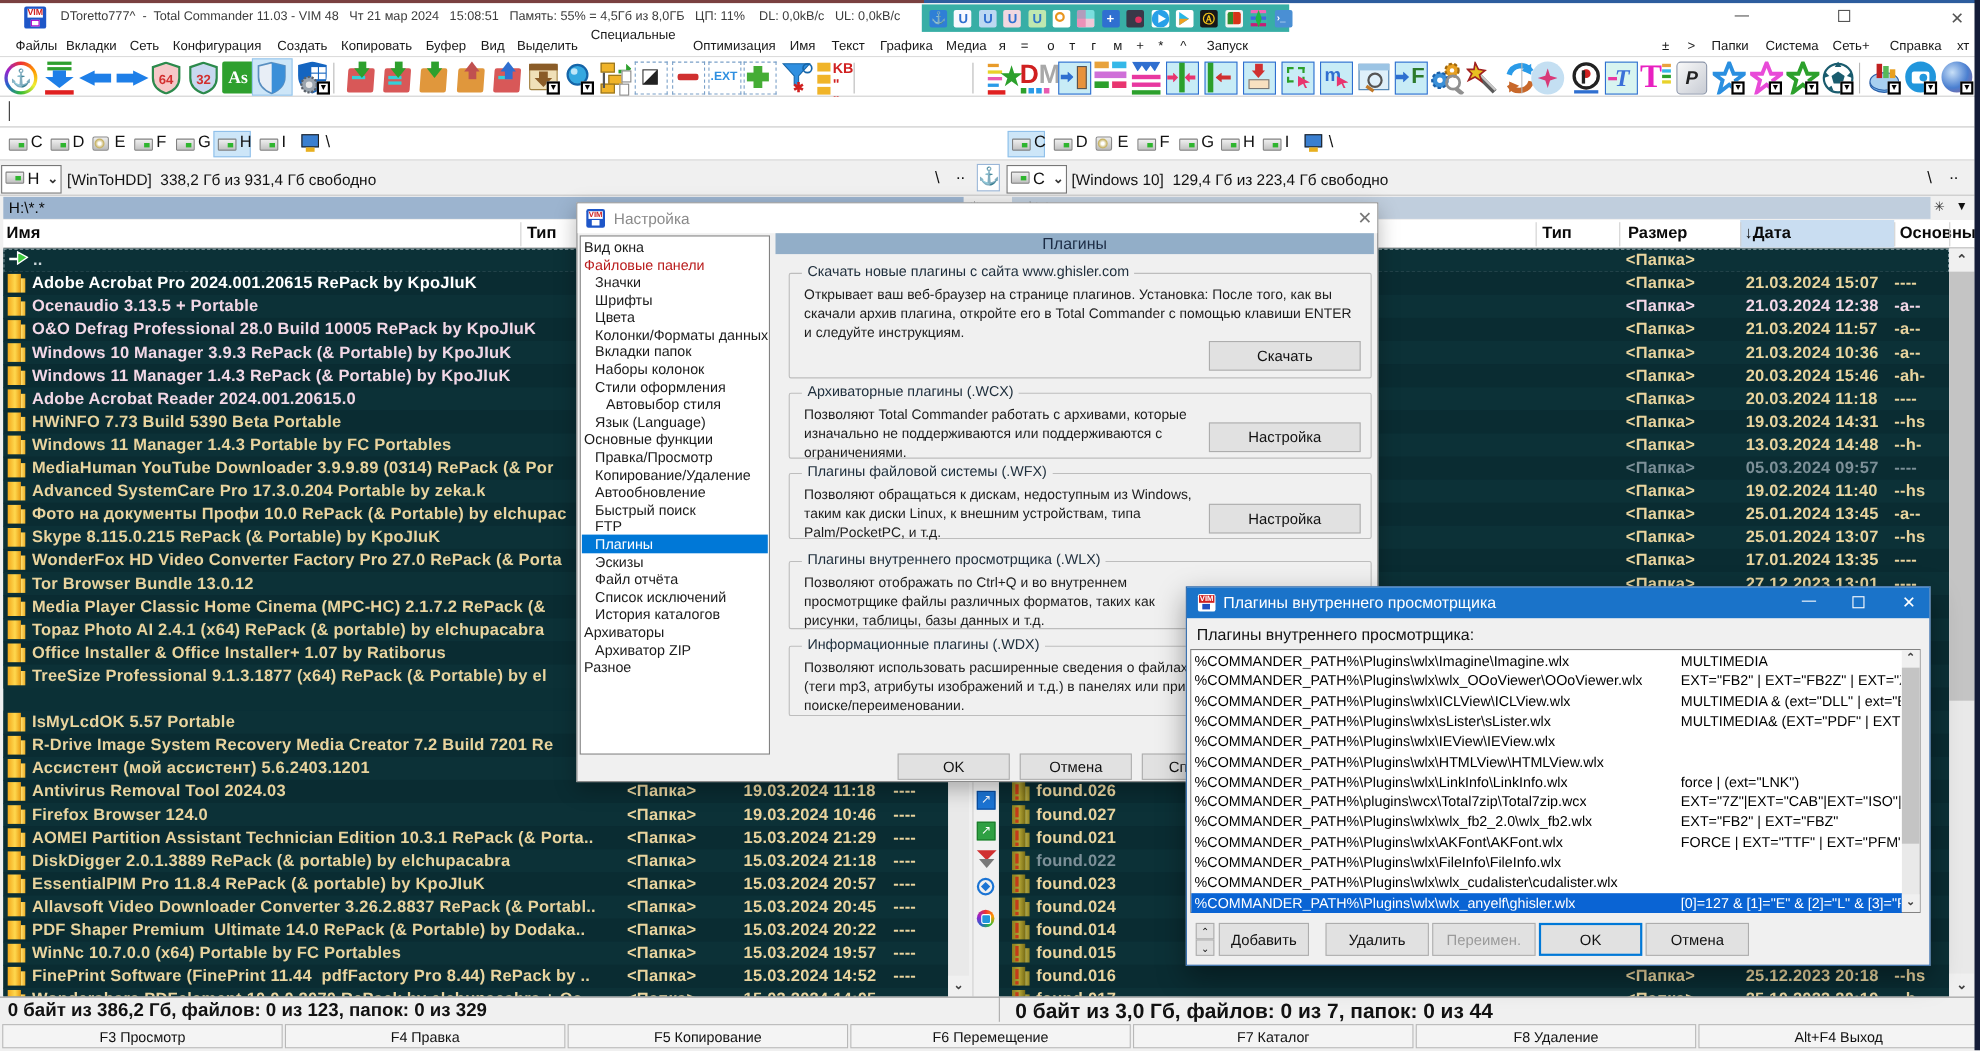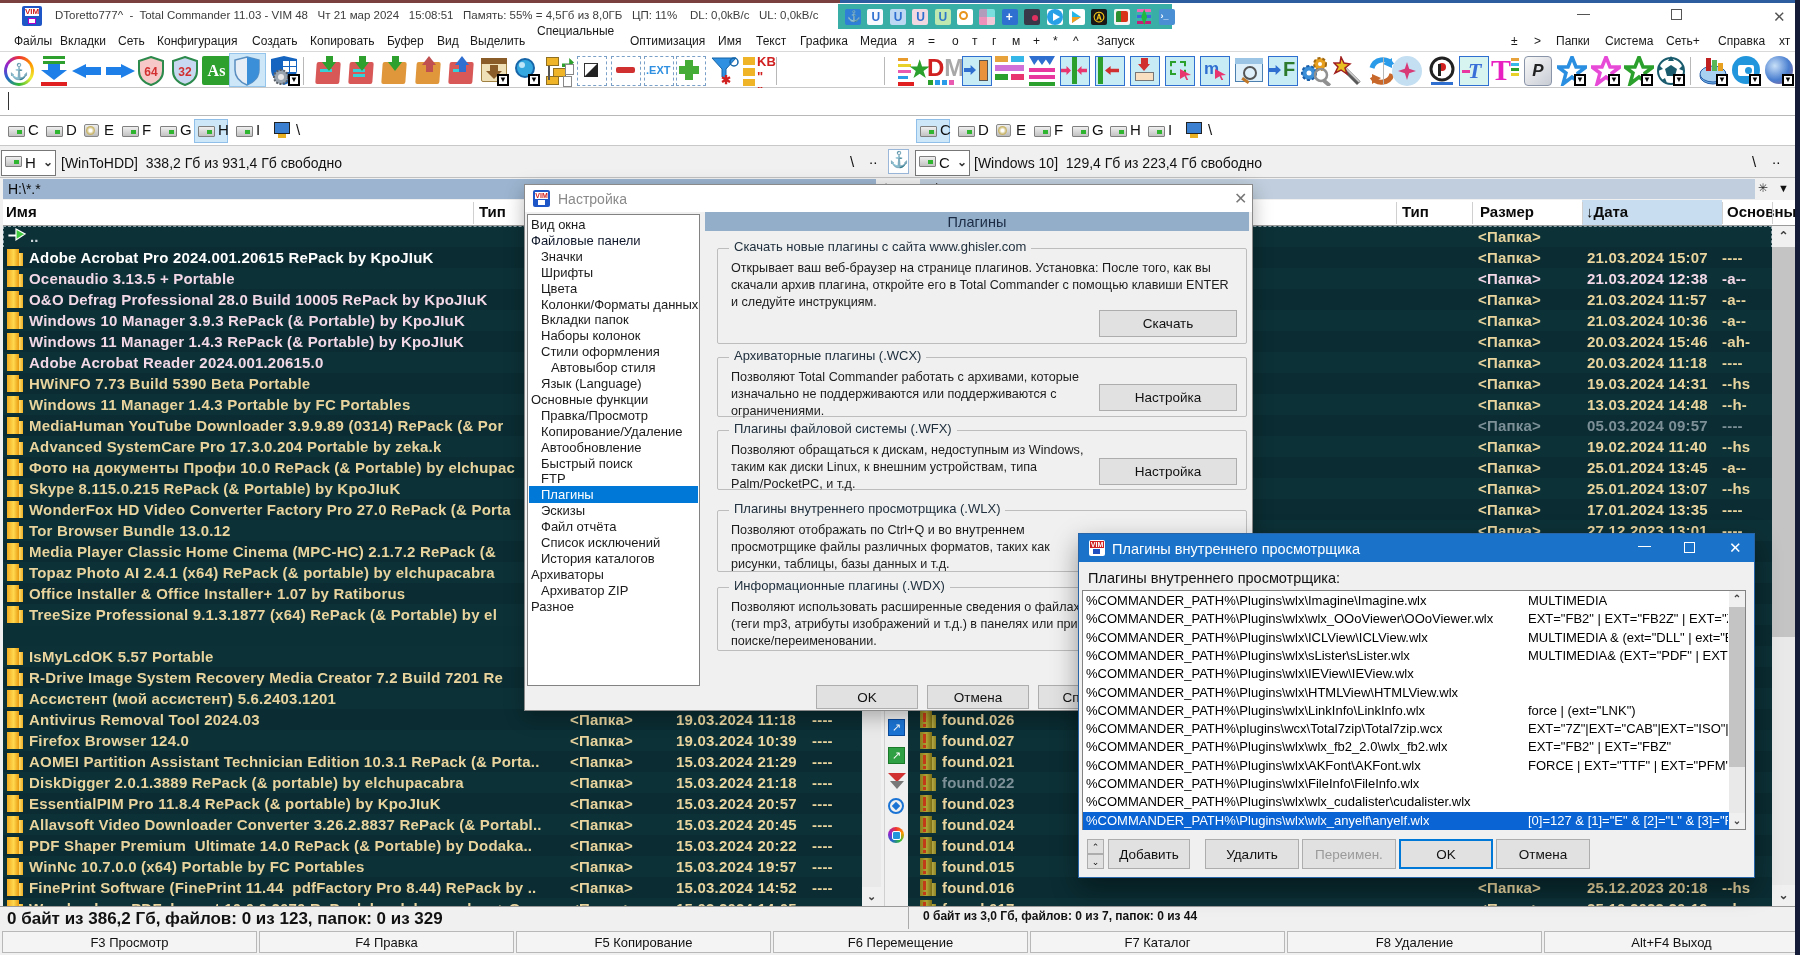--- a/index.html
+++ b/index.html
@@ -721,21 +721,21 @@
       <div class="fname tan" style="left:673px">19.03.2024 11:18</div>
       <div class="fname tan" style="left:809px">----</div>
     </div>
 <div class="row rowA" style="top:504.0px">
       <div class="fold">
         <i class="b1"></i>
         <i class="b2"></i>
       </div>
       <div class="fname tan" style="left:26px;max-width:520px;overflow:hidden">Firefox Browser 124.0</div>
       <div class="fname tan" style="left:567px">&lt;Папка&gt;</div>
-      <div class="fname tan" style="left:673px">19.03.2024 10:39</div>
+      <div class="fname tan" style="left:673px">19.03.2024 10:46</div>
       <div class="fname tan" style="left:809px">----</div>
     </div>
 <div class="row rowB" style="top:525.0px">
       <div class="fold">
         <i class="b1"></i>
         <i class="b2"></i>
       </div>
       <div class="fname tan" style="left:26px;max-width:520px;overflow:hidden">AOMEI Partition Assistant Technician Edition 10.3.1 RePack (&amp; Porta..</div>
       <div class="fname tan" style="left:567px">&lt;Папка&gt;</div>
       <div class="fname tan" style="left:673px">15.03.2024 21:29</div>
@@ -1006,40 +1006,40 @@
 <div class="a" style="left:890px;top:781px;width:0;height:0;border-top:8px solid #787878;border-left:7px solid transparent;border-right:7px solid transparent"></div>
 <div class="a" style="left:888px;top:798px;width:16px;height:16px;border:2px solid #1b74d4;border-radius:50%">
     <div style="position:absolute;left:3px;top:3px;width:6px;height:6px;background:#1b74d4;transform:rotate(45deg)"></div>
   </div>
 <div class="a" style="left:888px;top:827px;width:16px;height:16px;border-radius:50%;background:conic-gradient(#e33,#f90,#3b3,#26c,#92c,#e33);display:flex;align-items:center;justify-content:center">
     <div style="width:9px;height:9px;background:#2196dc;border:1.5px solid #fff;border-radius:2px"></div>
   </div>
 <div class="a" style="left:0;top:906px;width:1795px;height:23px;background:#f0f0f0;border-top:1px solid #999"></div>
 <div class="a" style="left:908px;top:906px;width:1px;height:23px;background:#aaa"></div>
 <div class="a txt" style="left:7px;top:909px;font-size:17px;font-weight:bold;color:#111">0 байт из 386,2 Гб, файлов: 0 из 123, папок: 0 из 329</div>
-<div class="a txt" style="left:923px;top:909px;font-size:12px;font-weight:bold;color:#111">0 байт из 3,0 Гб, файлов: 0 из 7, папок: 0 из 44</div>
+<div class="a txt" style="left:923px;top:909px;font-size:19px;font-weight:bold;color:#111">0 байт из 3,0 Гб, файлов: 0 из 7, папок: 0 из 44</div>
 <div class="a" style="left:0;top:929px;width:1800px;height:26px;background:#f0f0f0"></div>
 <div class="a btn" style="left:2px;top:931px;width:255px;height:22px;font-size:13px;background:#f4f4f4;border-color:#b8b8b8">F3 Просмотр</div>
 <div class="a btn" style="left:259px;top:931px;width:255px;height:22px;font-size:13px;background:#f4f4f4;border-color:#b8b8b8">F4 Правка</div>
 <div class="a btn" style="left:516px;top:931px;width:255px;height:22px;font-size:13px;background:#f4f4f4;border-color:#b8b8b8">F5 Копирование</div>
 <div class="a btn" style="left:773px;top:931px;width:255px;height:22px;font-size:13px;background:#f4f4f4;border-color:#b8b8b8">F6 Перемещение</div>
 <div class="a btn" style="left:1030px;top:931px;width:255px;height:22px;font-size:13px;background:#f4f4f4;border-color:#b8b8b8">F7 Каталог</div>
 <div class="a btn" style="left:1287px;top:931px;width:255px;height:22px;font-size:13px;background:#f4f4f4;border-color:#b8b8b8">F8 Удаление</div>
 <div class="a btn" style="left:1544px;top:931px;width:255px;height:22px;font-size:13px;background:#f4f4f4;border-color:#b8b8b8">Alt+F4 Выход</div>
 <div class="a" style="left:524px;top:184px;width:729px;height:527px;background:#f0f0f0;border:1px solid #8a8a8a;box-shadow:0 6px 18px rgba(0,0,0,0.28)"></div>
 <div class="a" style="left:525px;top:185px;width:727px;height:27px;background:#fff"></div>
 <div class="a" style="left:533px;top:190px;width:17px;height:17px;background:#1e56c8;border-radius:2px">
     <div class="a" style="left:2px;top:2px;width:13px;height:7px;background:#fff;font-size:7px;font-weight:bold;color:#d02020;line-height:7px;text-align:center">VIM</div>
     <div class="a" style="left:5px;top:10px;width:7px;height:5px;background:#fff"></div>
   </div>
 <div class="a" style="left:558px;top:191px;font-size:14px;color:#8a8a8a">Настройка</div>
 <div class="a" style="left:1234px;top:189px;font-size:16px;color:#777">✕</div>
 <div class="a" style="left:527px;top:214px;width:173px;height:472px;background:#fff;border:1px solid #828282"></div>
 <div class="a txt" style="left:531px;top:217px;font-size:13px;color:#1a1a1a">Вид окна</div>
-<div class="a txt" style="left:531px;top:232.9px;font-size:13px;color:#0f172a">Файловые панели</div>
+<div class="a txt" style="left:531px;top:232.9px;font-size:13px;color:#b91c1c">Файловые панели</div>
 <div class="a txt" style="left:541px;top:248.8px;font-size:13px;color:#1a1a1a">Значки</div>
 <div class="a txt" style="left:541px;top:264.7px;font-size:13px;color:#1a1a1a">Шрифты</div>
 <div class="a txt" style="left:541px;top:280.59999999999997px;font-size:13px;color:#1a1a1a">Цвета</div>
 <div class="a txt" style="left:541px;top:296.49999999999994px;font-size:13px;color:#1a1a1a">Колонки/Форматы данных</div>
 <div class="a txt" style="left:541px;top:312.3999999999999px;font-size:13px;color:#1a1a1a">Вкладки папок</div>
 <div class="a txt" style="left:541px;top:328.2999999999999px;font-size:13px;color:#1a1a1a">Наборы колонок</div>
 <div class="a txt" style="left:541px;top:344.1999999999999px;font-size:13px;color:#1a1a1a">Стили оформления</div>
 <div class="a txt" style="left:551px;top:360.09999999999985px;font-size:13px;color:#1a1a1a">Автовыбор стиля</div>
 <div class="a txt" style="left:541px;top:375.99999999999983px;font-size:13px;color:#1a1a1a">Язык (Language)</div>
 <div class="a txt" style="left:531px;top:391.8999999999998px;font-size:13px;color:#1a1a1a">Основные функции</div>
@@ -1105,21 +1105,21 @@
 <div class="a txt" style="left:1528px;top:702.7999999999997px;font-size:13px;color:#000;max-width:200px;overflow:hidden">force | (ext="LNK")</div>
 <div class="a txt" style="left:1086px;top:721.0999999999997px;font-size:13px;color:#000;max-width:440px;overflow:hidden">%COMMANDER_PATH%\plugins\wcx\Total7zip\Total7zip.wcx</div>
 <div class="a txt" style="left:1528px;top:721.0999999999997px;font-size:13px;color:#000;max-width:200px;overflow:hidden">EXT="7Z"|EXT="CAB"|EXT="ISO"|</div>
 <div class="a txt" style="left:1086px;top:739.3999999999996px;font-size:13px;color:#000;max-width:440px;overflow:hidden">%COMMANDER_PATH%\Plugins\wlx\wlx_fb2_2.0\wlx_fb2.wlx</div>
 <div class="a txt" style="left:1528px;top:739.3999999999996px;font-size:13px;color:#000;max-width:200px;overflow:hidden">EXT="FB2" | EXT="FBZ"</div>
 <div class="a txt" style="left:1086px;top:757.6999999999996px;font-size:13px;color:#000;max-width:440px;overflow:hidden">%COMMANDER_PATH%\Plugins\wlx\AKFont\AKFont.wlx</div>
 <div class="a txt" style="left:1528px;top:757.6999999999996px;font-size:13px;color:#000;max-width:200px;overflow:hidden">FORCE | EXT="TTF" | EXT="PFM"</div>
 <div class="a txt" style="left:1086px;top:775.9999999999995px;font-size:13px;color:#000;max-width:440px;overflow:hidden">%COMMANDER_PATH%\Plugins\wlx\FileInfo\FileInfo.wlx</div>
 <div class="a txt" style="left:1086px;top:794.2999999999995px;font-size:13px;color:#000;max-width:440px;overflow:hidden">%COMMANDER_PATH%\Plugins\wlx\wlx_cudalister\cudalister.wlx</div>
 <div class="a" style="left:1083px;top:811.5999999999995px;width:646px;height:18px;background:#0a64d4"></div>
-<div class="a txt" style="left:1086px;top:812.5999999999995px;font-size:13px;color:#fff;max-width:440px;overflow:hidden">%COMMANDER_PATH%\Plugins\wlx\wlx_anyelf\anyelf.wlx</div>
+<div class="a txt" style="left:1086px;top:812.5999999999995px;font-size:13px;color:#fff;max-width:440px;overflow:hidden">%COMMANDER_PATH%\Plugins\wlx\wlx_anyelf\ghisler.wlx</div>
 <div class="a txt" style="left:1528px;top:812.5999999999995px;font-size:13px;color:#fff;max-width:200px;overflow:hidden">[0]=127 &amp; [1]="E" &amp; [2]="L" &amp; [3]="F</div>
 <div class="a sbt" style="left:1729px;top:591px;width:16px;height:238px"></div>
 <div class="a sba" style="left:1729px;top:591px;width:16px;height:16px;line-height:16px;font-size:10px">⌃</div>
 <div class="a sba" style="left:1729px;top:813px;width:16px;height:16px;line-height:16px;font-size:10px">⌄</div>
 <div class="a sbth" style="left:1729px;top:607px;width:16px;height:160px"></div>
 <div class="a btn" style="left:1087px;top:839px;width:17px;height:15px;font-size:9px">⌃</div>
 <div class="a btn" style="left:1087px;top:854px;width:17px;height:15px;font-size:9px">⌄</div>
 <div class="a btn" style="left:1108px;top:839px;width:82px;height:30px">Добавить</div>
 <div class="a btn" style="left:1205px;top:839px;width:94px;height:30px">Удалить</div>
 <div class="a btn" style="left:1302px;top:839px;width:94px;height:30px;color:#9a9a9a">Переимен.</div>

